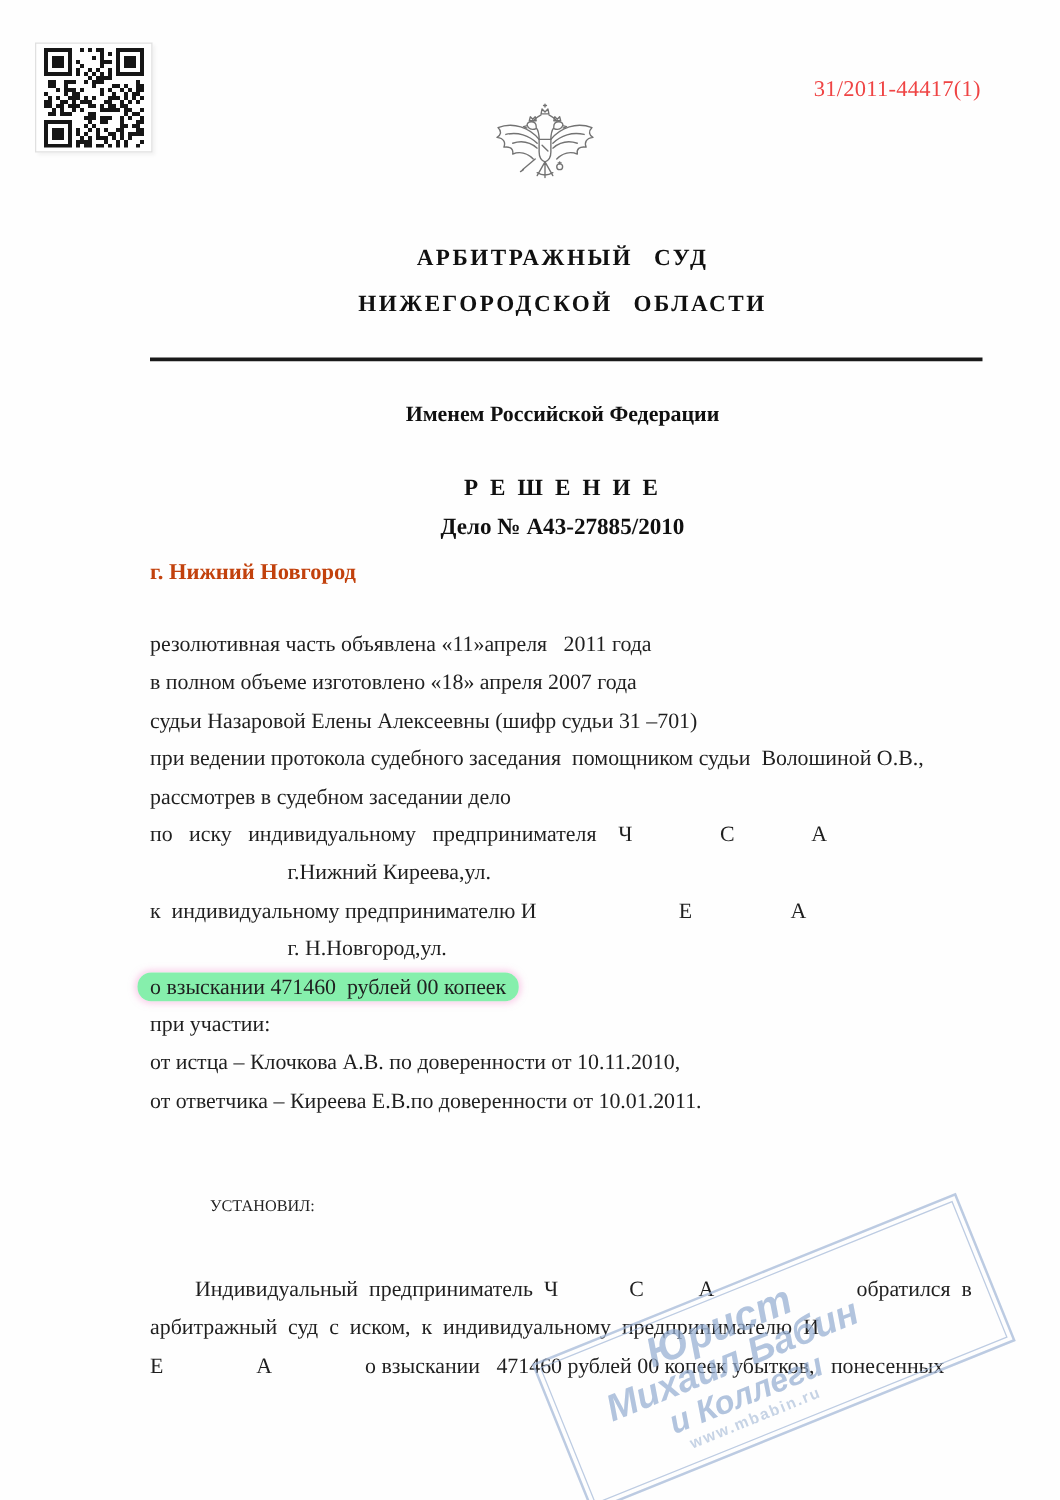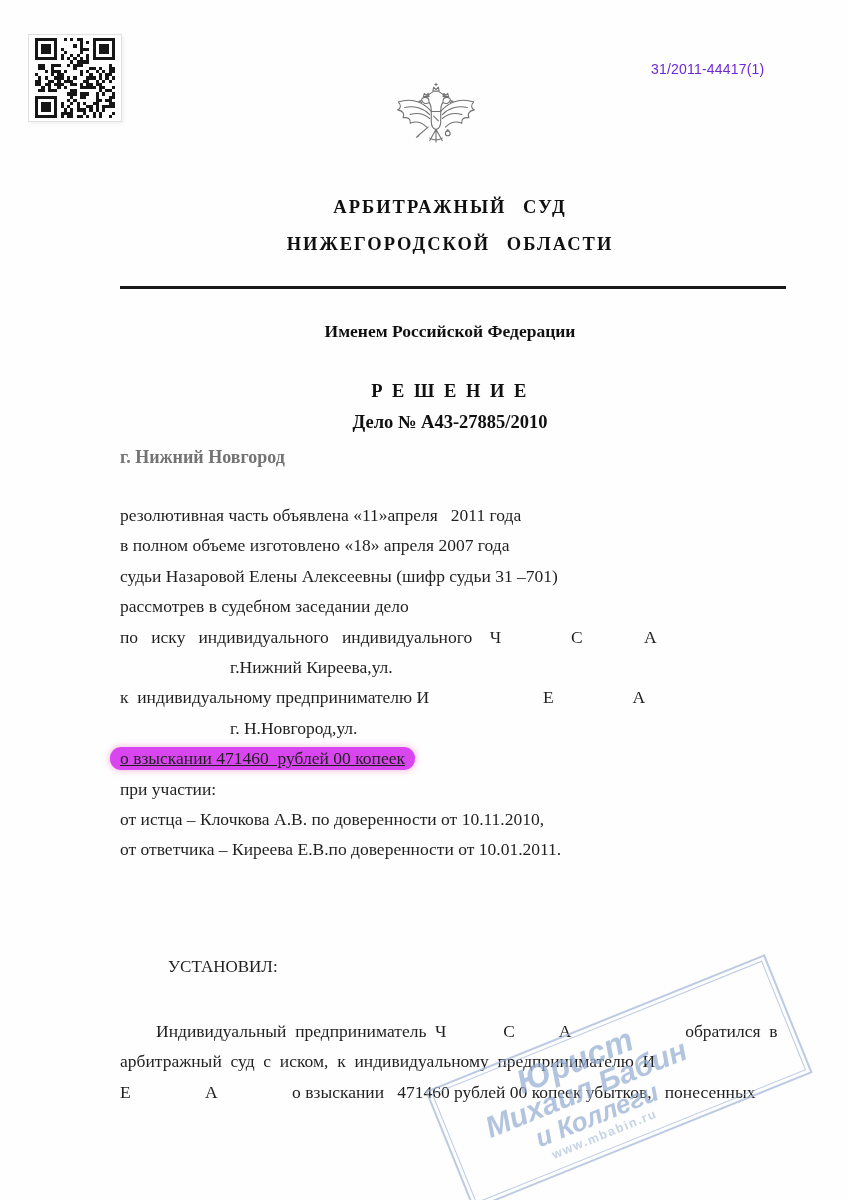--- a/index.html
+++ b/index.html
@@ -11,45 +11,44 @@
   
   .qr-box{
     position:absolute;left:28px;top:34px;width:94px;height:88px;
     background:#fff;border:1px solid #e0e0e0;box-sizing:border-box;padding:3px;
     box-shadow:2px 2px 3px rgba(0,0,0,.05);
   }
   .qr-box svg{width:100%;height:100%;display:block;shape-rendering:crispEdges;}
   
   .doc-number{
     position:absolute;left:651px;top:61px;
-    font-family:Liberation Sans, sans-serif;font-size:14px;color:#6d28d9;letter-spacing:.2px;
+    font-family:Liberation Serif, serif;font-size:18px;color:#ef4444;letter-spacing:.2px;
   }
   
   .emblem{position:absolute;left:389px;top:76px;width:94px;height:96px;opacity:.85;}
   .emblem svg{width:100%;height:100%;}
   
   .court-name{
     position:absolute;left:0;top:189px;width:900px;text-align:center;
     font-weight:bold;font-size:18.5px;letter-spacing:2px;word-spacing:10px;line-height:37px;color:#101010;
   }
   .header-rule{position:absolute;left:120px;top:286px;width:666px;height:3px;background:#1a1a1a;}
   .in-the-name{position:absolute;left:0;top:321px;width:900px;text-align:center;font-weight:bold;font-size:17.5px;color:#101010;}
   .decision-title{position:absolute;left:0;top:381px;width:900px;text-align:center;font-weight:bold;font-size:18.5px;letter-spacing:2.5px;color:#101010;}
   .case-number{position:absolute;left:0;top:412px;width:900px;text-align:center;font-weight:bold;font-size:18.5px;color:#101010;}
-  .city{position:absolute;left:120px;top:447px;font-weight:bold;font-size:18px;color:#737373;}
+  .city{position:absolute;left:120px;top:447px;font-weight:bold;font-size:18px;color:#c2410c;}
   
   .body-block{position:absolute;left:120px;top:500px;width:696px;font-size:17.5px;line-height:30.4px;}
   .line{white-space:pre-wrap;height:30.4px;overflow:visible;}
   .line.addr{padding-left:110px;}
   .hl{
-    background:#d946ef;border-radius:11px;padding:1px 10px 2px 10px;margin-left:-10px;
+    background:#86efac;border-radius:11px;padding:1px 10px 2px 10px;margin-left:-10px;
     box-shadow:0 0 5px 2px rgba(245,163,216,.5);
-    text-decoration:underline;
-  }
-  .ustanovil{position:absolute;left:168px;top:957px;font-size:17px;font-family:Liberation Serif, serif;}
+  }
+  .ustanovil{position:absolute;left:168px;top:957px;font-size:13px;font-family:Liberation Serif, serif;}
   .para-block{position:absolute;left:120px;top:1016px;width:696px;font-size:17.5px;line-height:30.8px;}
   .para-block .first{padding-left:36px;}
   
   .stamp{
     position:absolute;left:436px;top:1018px;width:362px;height:124px;
     transform:rotate(-22deg);border:2px solid rgba(159,181,214,.7);
     pointer-events:none;z-index:5;
   }
   .stamp::before{content:"";position:absolute;inset:3px;border:1.3px solid rgba(159,181,214,.7);}
   .stamp-text{
@@ -402,22 +401,23 @@
 
   <div class="in-the-name">Именем Российской Федерации</div>
   <div class="decision-title">Р Е Ш Е Н И Е</div>
   <div class="case-number">Дело № А43-27885/2010</div>
   <div class="city">г. Нижний Новгород</div>
 
   <div class="body-block">
     <div class="line">резолютивная часть объявлена «11»апреля   2011 года</div>
     <div class="line">в полном объеме изготовлено «18» апреля 2007 года</div>
     <div class="line">судьи Назаровой Елены Алексеевны (шифр судьи 31 –701)</div>
+    <div class="line">при ведении протокола судебного заседания  помощником судьи  Волошиной О.В.,</div>
     <div class="line">рассмотрев в судебном заседании дело</div>
-    <div class="line">по   иску   индивидуального   индивидуального    Ч                С              А</div>
+    <div class="line">по   иску   индивидуальному   предпринимателя    Ч                С              А</div>
     <div class="line addr">г.Нижний Киреева,ул.</div>
     <div class="line">к  индивидуальному предпринимателю И                          Е                  А</div>
     <div class="line addr">г. Н.Новгород,ул.</div>
     <div class="line"><span class="hl">о взыскании 471460  рублей 00 копеек</span></div>
     <div class="line">при участии:</div>
     <div class="line">от истца – Клочкова А.В. по доверенности от 10.11.2010,</div>
     <div class="line">от ответчика – Киреева Е.В.по доверенности от 10.01.2011.</div>
   </div>
 
   <div class="ustanovil">УСТАНОВИЛ:</div>

